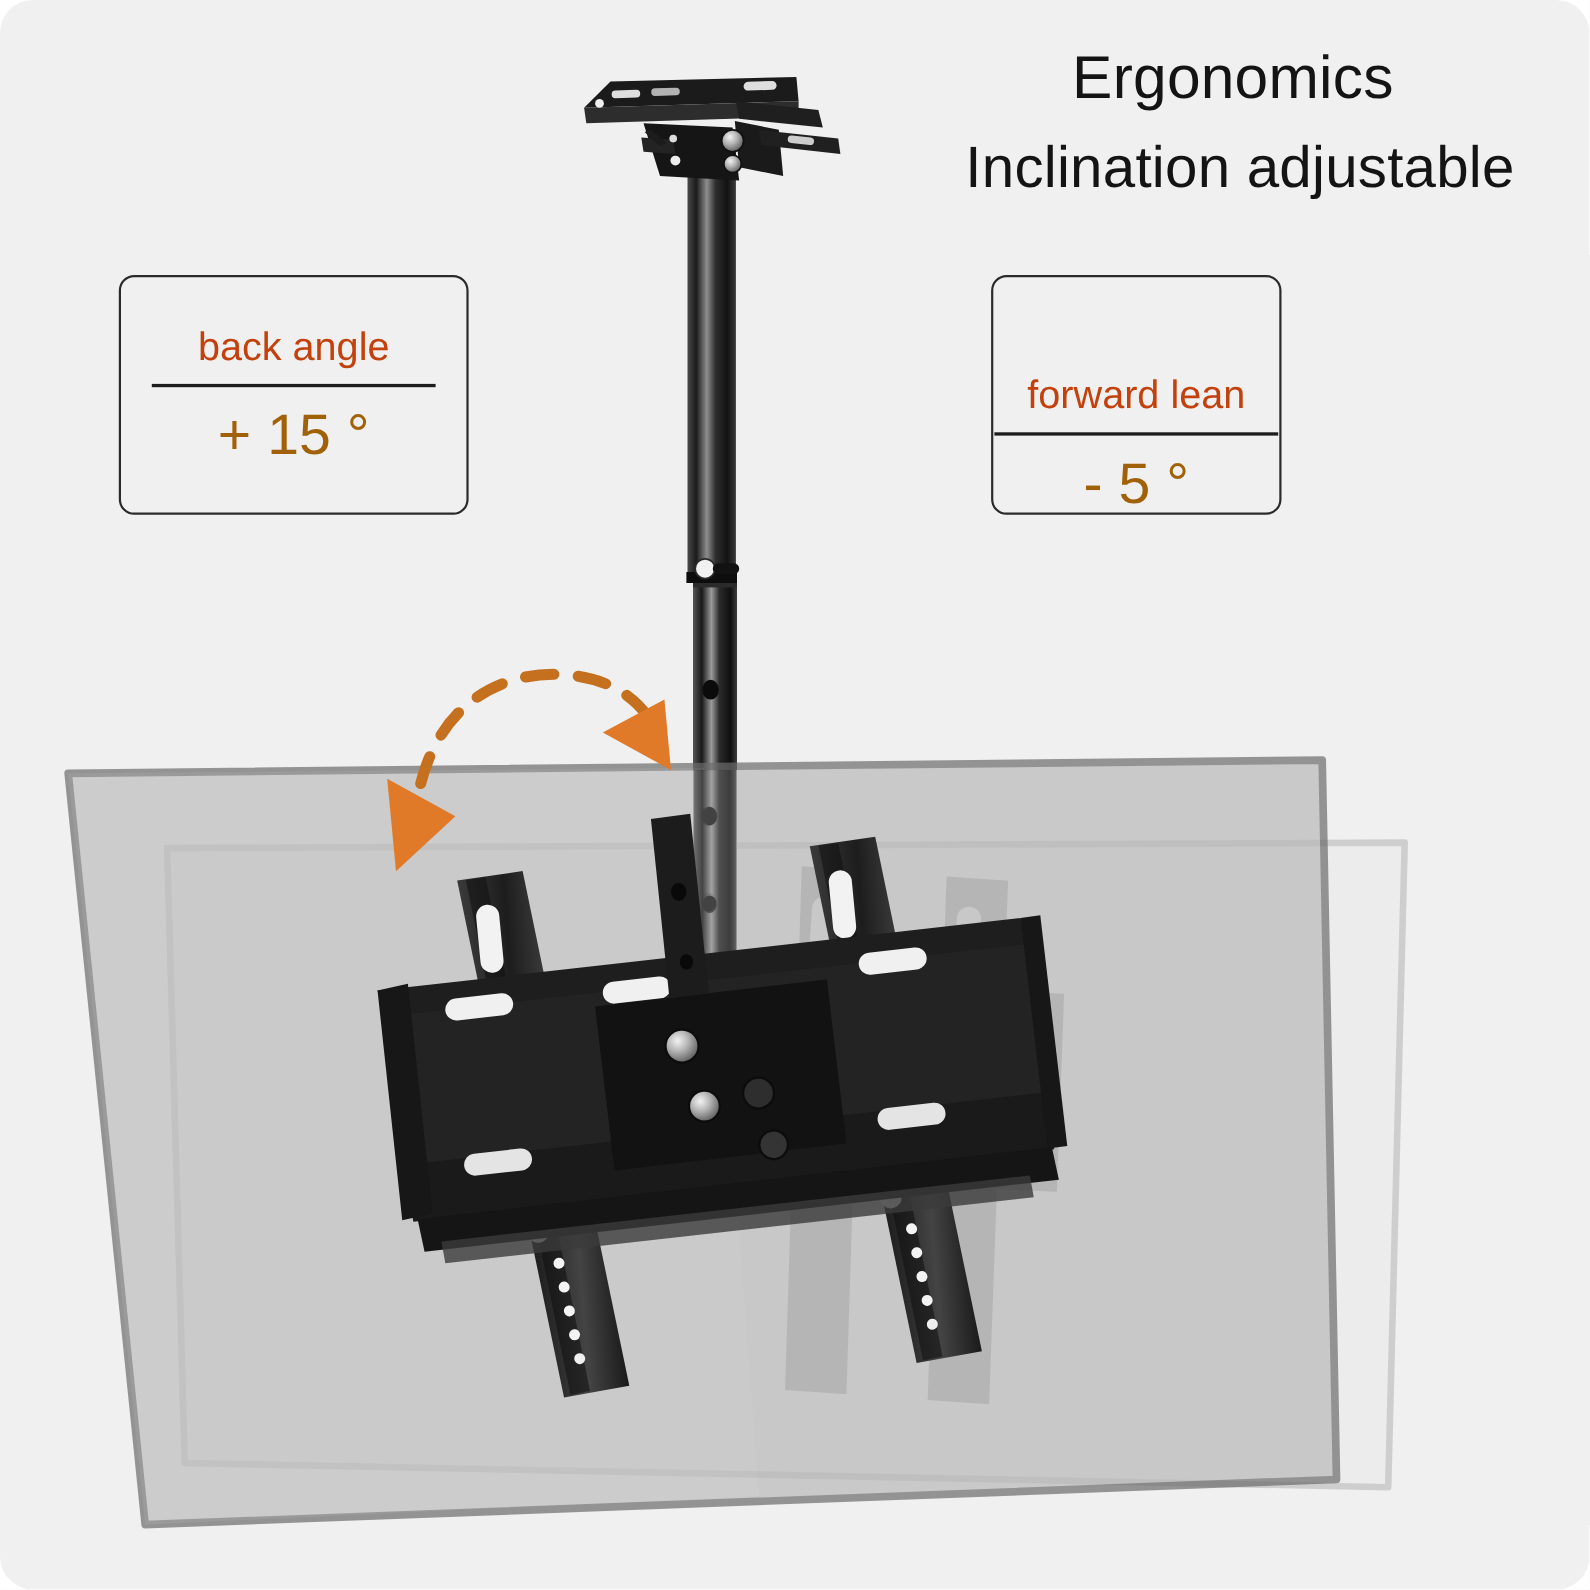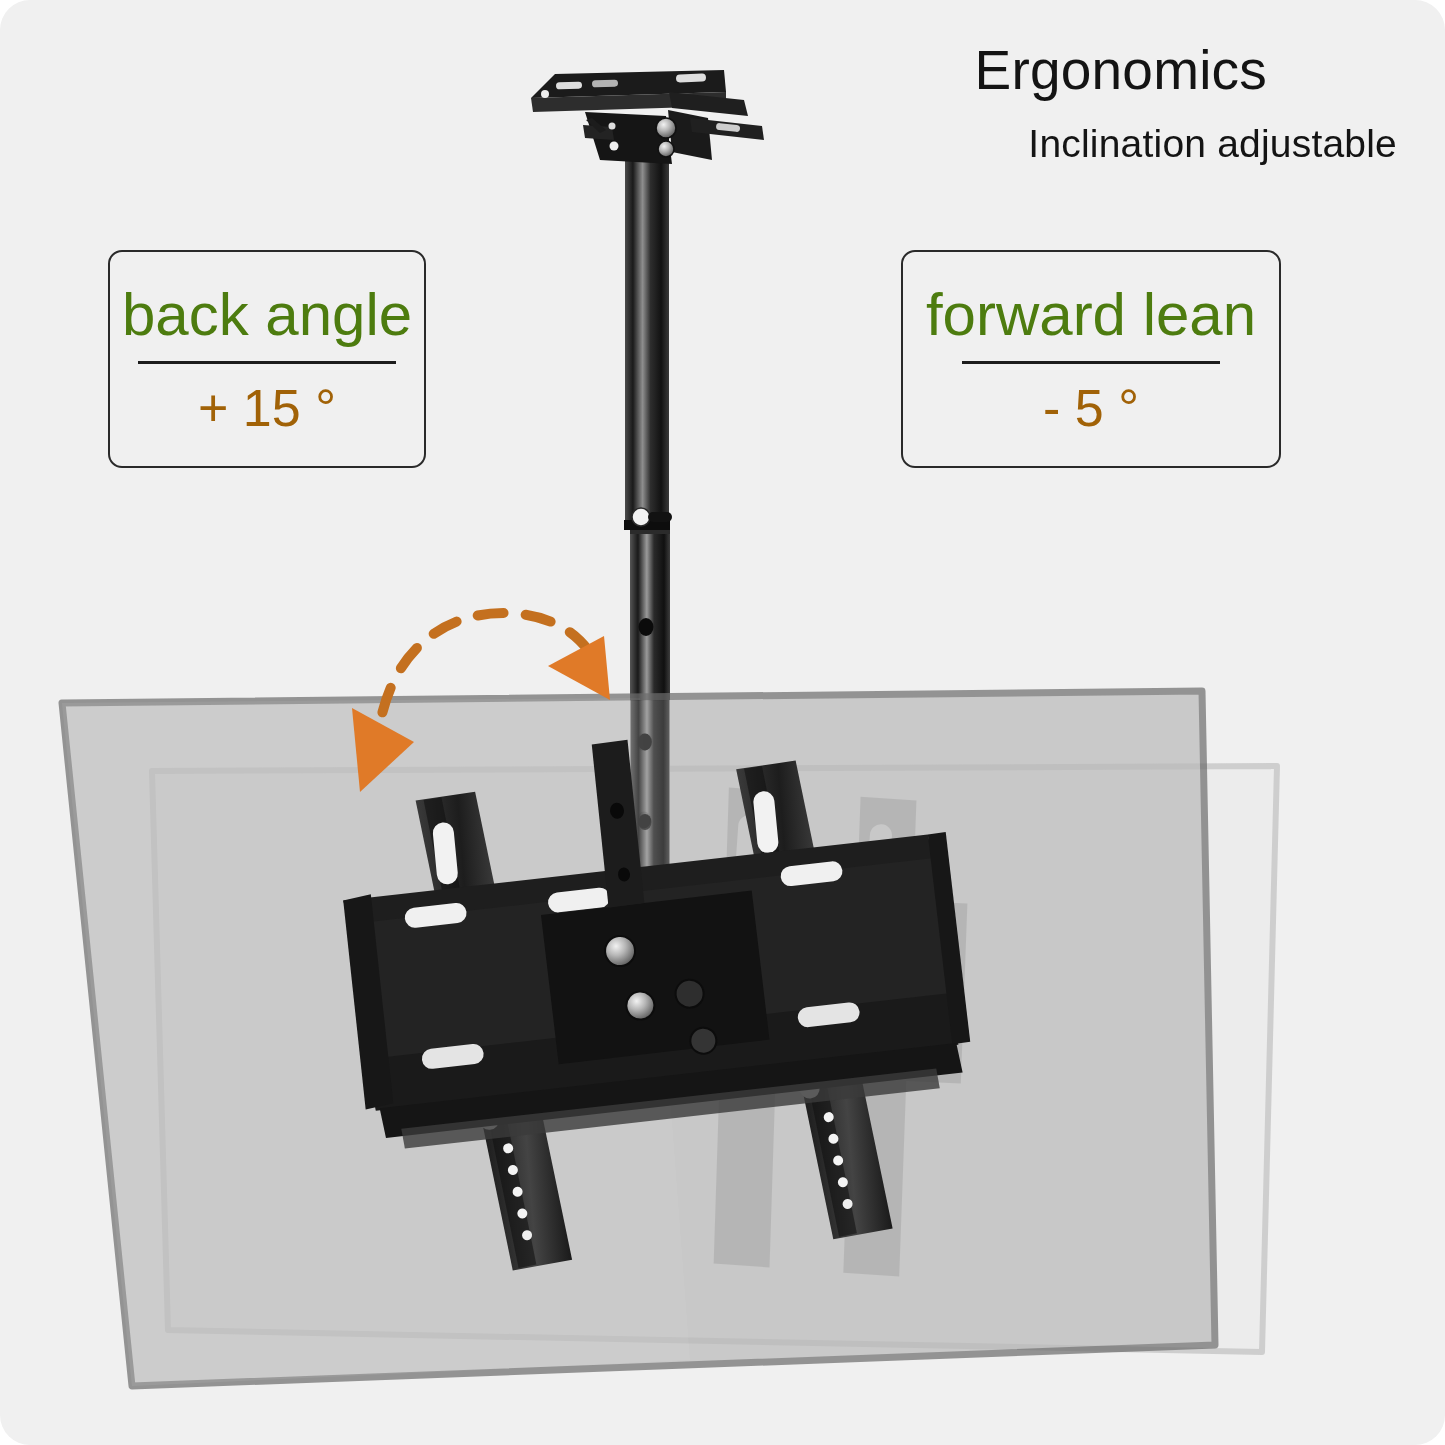--- a/index.html
+++ b/index.html
@@ -21,40 +21,40 @@
   .headline {
     position: absolute;
     right: 58px;
     text-align: center;
     color: #141414;
     font-weight: 400;
     letter-spacing: .2px;
     white-space: nowrap;
   }
   #headline-line1 { top: 38px; right: 178px; font-size: 55px; }
-  #headline-line2 { top: 122px; right: 48px; font-size: 39px; }
+  #headline-line2 { top: 122px; right: 68px; font-size: 53px; }
 
   
   .spec-box {
     position: absolute;
     box-sizing: border-box;
     border: 2px solid #2a2a2a;
     border-radius: 14px;
     background: #f0f0f0;
     display: flex;
     flex-direction: column;
     align-items: center;
     justify-content: center;
   }
   #spec-box-left  { left: 108px; top: 250px; width: 318px; height: 218px; }
-  #spec-box-right { left: 901px; top: 250px; width: 380px; height: 218px; }
+  #spec-box-right { left: 901px; top: 250px; width: 264px; height: 218px; justify-content: flex-end; }
 
   .spec-title {
-    font-size: 60px;
-    color: #4d7c0f;
+    font-size: 36px;
+    color: #c2410c;
     line-height: 1;
     margin-bottom: 16px;
     white-space: nowrap;
   }
   .spec-rule {
     width: 258px;
     height: 3px;
     background: #1c1c1c;
   }
   .spec-value {

